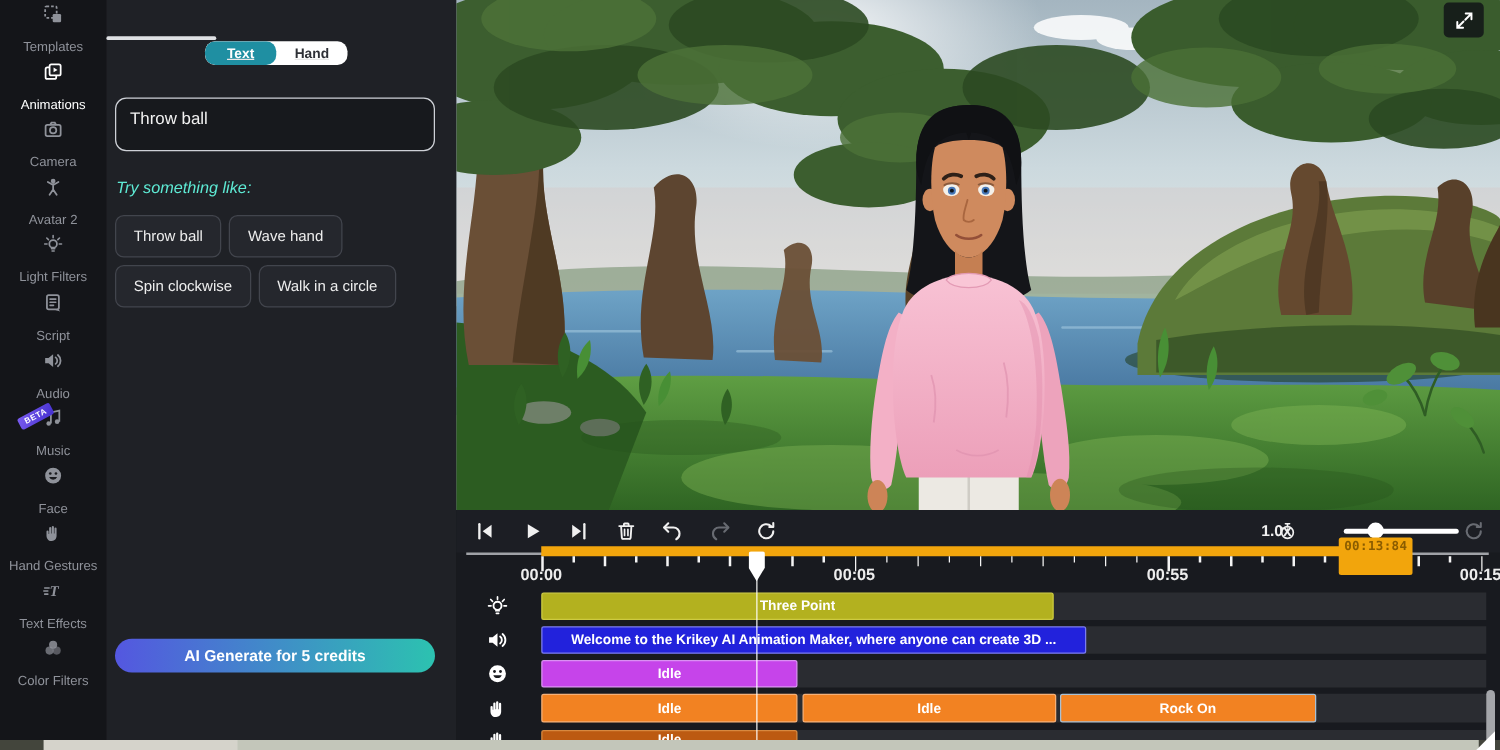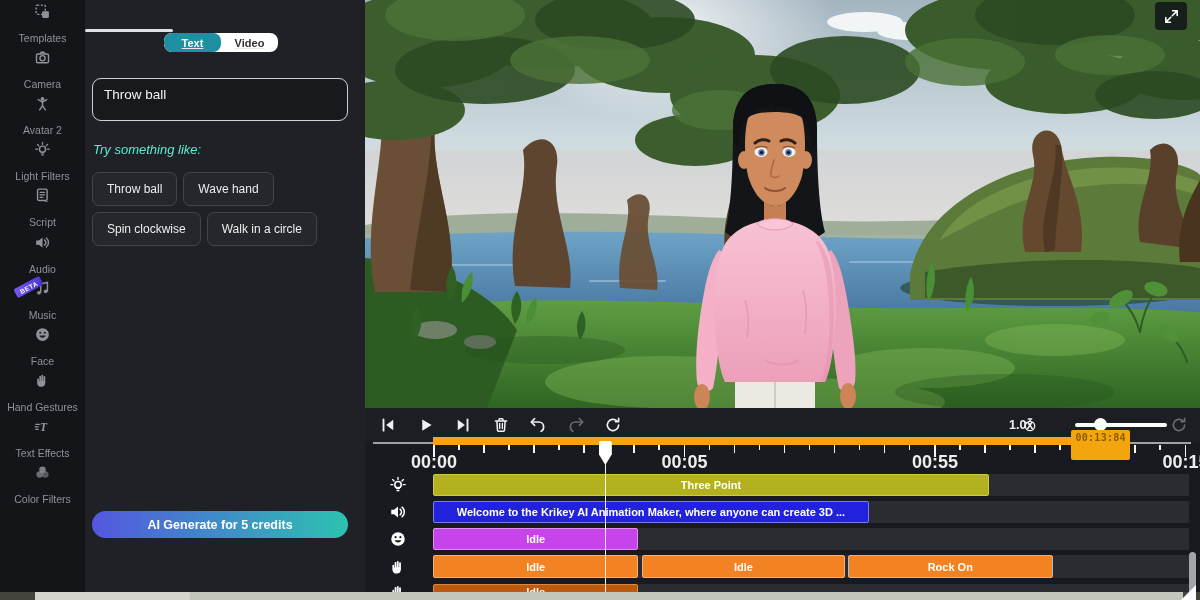--- a/index.html
+++ b/index.html
@@ -41,21 +41,21 @@
   #timeline{position:absolute;left:365px;top:408px;width:835px;height:192px;background:#181a1f;}
   .tl-controls{position:absolute;left:0;top:0;width:835px;height:34px;background:#1c1e24;}
   .tbtn{position:absolute;top:8px;width:18px;height:18px;color:#f0f0f0;cursor:pointer;}
   .tbtn.dim{color:#686b72;}
   .speed{position:absolute;top:10px;font-size:12.5px;color:#f0f0f0;font-weight:bold;}
   .slider-track{position:absolute;top:15px;height:4px;background:#fff;border-radius:2px;cursor:pointer;}
   .slider-thumb{position:absolute;top:10px;width:13px;height:13px;border-radius:50%;background:#fff;cursor:grab;}
   .ruler-base{position:absolute;left:8px;top:34px;width:818px;height:1.5px;background:#b9bbbf;opacity:.85;}
   .ruler-bar{position:absolute;top:29px;height:8px;background:#f2a50c;}
   .tick{position:absolute;width:1.5px;background:#f4f4f4;top:37px;}
-  .rlabel{position:absolute;top:44px;width:44px;text-align:center;font-size:18px;font-weight:600;color:#ededed;}
+  .rlabel{position:absolute;top:44px;width:44px;text-align:center;font-size:13px;font-weight:600;color:#ededed;}
   .time-badge{position:absolute;top:22px;height:30px;background:#f2a50c;border-radius:2px;color:#8a5c00;
               font-family:"DejaVu Sans Mono",monospace;font-size:10px;font-weight:bold;line-height:15px;
               padding:0 4px;letter-spacing:.3px;z-index:4;}
   .playhead-line{position:absolute;top:35px;width:1.5px;height:149px;background:rgba(255,255,255,.92);z-index:5;}
   .playhead-cap{position:absolute;top:33px;width:13px;height:24px;background:#fff;z-index:6;
                 clip-path:polygon(0 0,100% 0,100% 55%,50% 100%,0 55%);border-radius:2px;cursor:grab;}
   .track-icon{position:absolute;left:24px;width:18px;height:18px;color:#fff;}
   .lane{position:absolute;left:68px;width:756px;background:#2a2c31;}
   .clip{position:absolute;top:0;height:100%;border-radius:2px;border:1px solid transparent;display:flex;
         align-items:center;justify-content:center;overflow:hidden;cursor:pointer;box-sizing:border-box;}
@@ -172,20 +172,26 @@
   </defs>
 </svg>
 
 <nav id="sidebar">
     <div class="side-item">
       <svg class="si" viewBox="0 0 24 24">
         <use href="#i-templates"></use>
       </svg>
       <span class="side-label">Templates</span>
     </div>
+    <div class="side-item active">
+      <svg class="si" viewBox="0 0 24 24">
+        <use href="#i-animations"></use>
+      </svg>
+      <span class="side-label">Animations</span>
+    </div>
     <div class="side-item">
       <svg class="si" viewBox="0 0 24 24">
         <use href="#i-camera"></use>
       </svg>
       <span class="side-label">Camera</span>
     </div>
     <div class="side-item">
       <svg class="si" viewBox="0 0 24 24">
         <use href="#i-person"></use>
       </svg>
@@ -239,21 +245,21 @@
         <use href="#i-colors"></use>
       </svg>
       <span class="side-label">Color Filters</span>
     </div>
   </nav>
 
 <section id="panel">
   <div class="tab-underline"></div>
   <div class="toggle">
     <div class="opt on">Text</div>
-    <div class="opt">Video</div>
+    <div class="opt">Hand</div>
   </div>
   <textarea class="prompt" style="">Throw ball</textarea>
   <div class="try-label">Try something like:</div>
   <div id="chips">
       <button class="chip">Throw ball</button>
       <button class="chip">Wave hand</button>
       <button class="chip">Spin clockwise</button>
       <button class="chip">Walk in a circle</button>
     </div>
   <button class="gen-btn">AI Generate for 5 credits</button>
@@ -505,21 +511,21 @@
       <div class="rlabel" style="left: 296.5px;">00:05</div>
       <div class="rlabel" style="left: 547px;">00:55</div>
       <div class="rlabel" style="left: 797.5px;">00:15</div>
       <div class="time-badge" style="left: 706.384px;">00:13:84</div>
     </div>
   <div id="tracks">
       <svg class="track-icon" viewBox="0 0 24 24" style="top: 68px;">
         <use href="#i-bulb"></use>
       </svg>
       <div class="lane" style="top: 66px; height: 22px;">
-        <div class="clip" style="left: 0px; width: 556px; background: rgb(179, 177, 31); border-color: rgb(205, 203, 64); text-align: right;">
+        <div class="clip" style="left: 0px; width: 410px; background: rgb(179, 177, 31); border-color: rgb(205, 203, 64); text-align: right;">
           <span>Three Point</span>
         </div>
       </div>
       <svg class="track-icon" viewBox="0 0 24 24" style="top: 95px;">
         <use href="#i-speaker"></use>
       </svg>
       <div class="lane" style="top: 93px; height: 22px;">
         <div class="clip" style="left: 0px; width: 435.87px; background: rgb(34, 34, 220); border-color: rgb(123, 123, 240);">
           <span>Welcome to the Krikey AI Animation Maker, where anyone can create 3D ...</span>
         </div>

